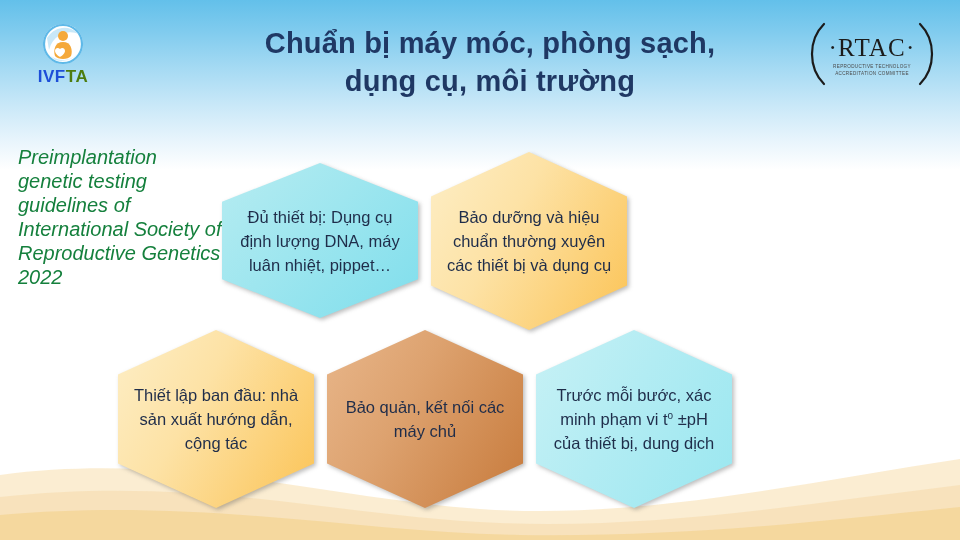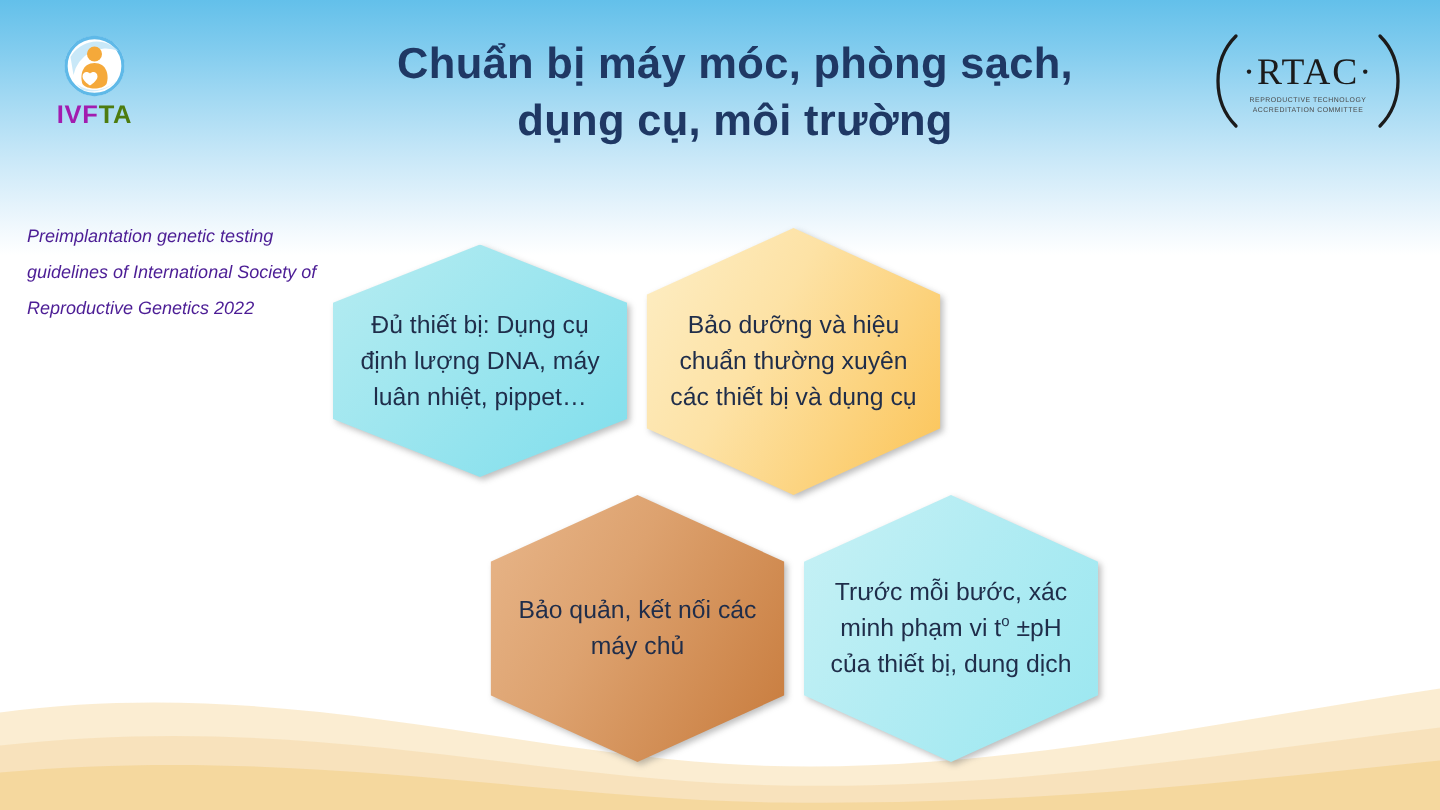--- a/index.html
+++ b/index.html
@@ -52,21 +52,21 @@
     width: 44px; height: 44px;
     margin: 0 auto;
   }
   .ivfta-word {
     font-size: 17px;
     font-weight: bold;
     letter-spacing: 0.5px;
     line-height: 18px;
     margin-top: 2px;
   }
-  .ivfta-word .a { color: #a21caf; }
+  .ivfta-word .a { color: #1d4ed8; }
   .ivfta-word .b { color: #4d7c0f; }
 
   .rtac-logo {
     position: absolute;
     right: 18px; top: 18px;
     width: 140px; height: 72px;
   }
 
   
   .slide-title {
@@ -79,24 +79,24 @@
     line-height: 38px;
     color: #1f3864;
     letter-spacing: 0.2px;
   }
 
   
   .side-note {
     position: absolute;
     left: 18px; top: 145px;
     width: 205px;
-    font-size: 12px;
+    font-size: 20px;
     font-style: italic;
     line-height: 24px;
-    color: #4c1d95;
+    color: #15803d;
   }
 
   
   .hex {
     position: absolute;
     display: flex;
     align-items: center;
     justify-content: center;
     -webkit-clip-path: polygon(50% 0%, 100% 25%, 100% 75%, 50% 100%, 0% 75%, 0% 25%);
     clip-path: polygon(50% 0%, 100% 25%, 100% 75%, 50% 100%, 0% 75%, 0% 25%);
@@ -176,20 +176,26 @@
   </div>
 
   <div class="hexwrap" style="left:431px; top:152px; width:196px; height:178px;">
     <div class="hex" style="left:0; top:0; width:196px; height:178px;
          background:linear-gradient(120deg,#fdeec6 0%,#fde2a5 40%,#fbc355 100%);">
       <div class="hex-label">Bảo dưỡng và hiệu chuẩn thường xuyên các thiết bị và dụng cụ</div>
     </div>
   </div>
 
 
+  <div class="hexwrap" style="left:118px; top:330px; width:196px; height:178px;">
+    <div class="hex" style="left:0; top:0; width:196px; height:178px;
+         background:linear-gradient(120deg,#fdeec6 0%,#fde2a5 40%,#fbc355 100%);">
+      <div class="hex-label">Thiết lập ban đầu: nhà sản xuất hướng dẫn, cộng tác</div>
+    </div>
+  </div>
 
   <div class="hexwrap" style="left:327px; top:330px; width:196px; height:178px;">
     <div class="hex" style="left:0; top:0; width:196px; height:178px;
          background:linear-gradient(120deg,#e8b68a 0%,#dda26f 40%,#c77a3b 100%);">
       <div class="hex-label">Bảo quản, kết nối các máy chủ</div>
     </div>
   </div>
 
   <div class="hexwrap" style="left:536px; top:330px; width:196px; height:178px;">
     <div class="hex" style="left:0; top:0; width:196px; height:178px;

